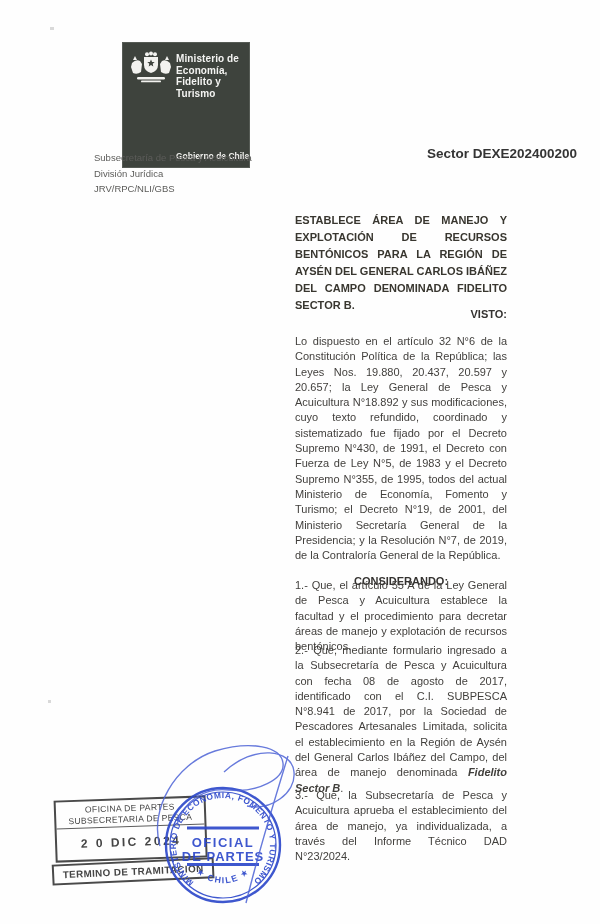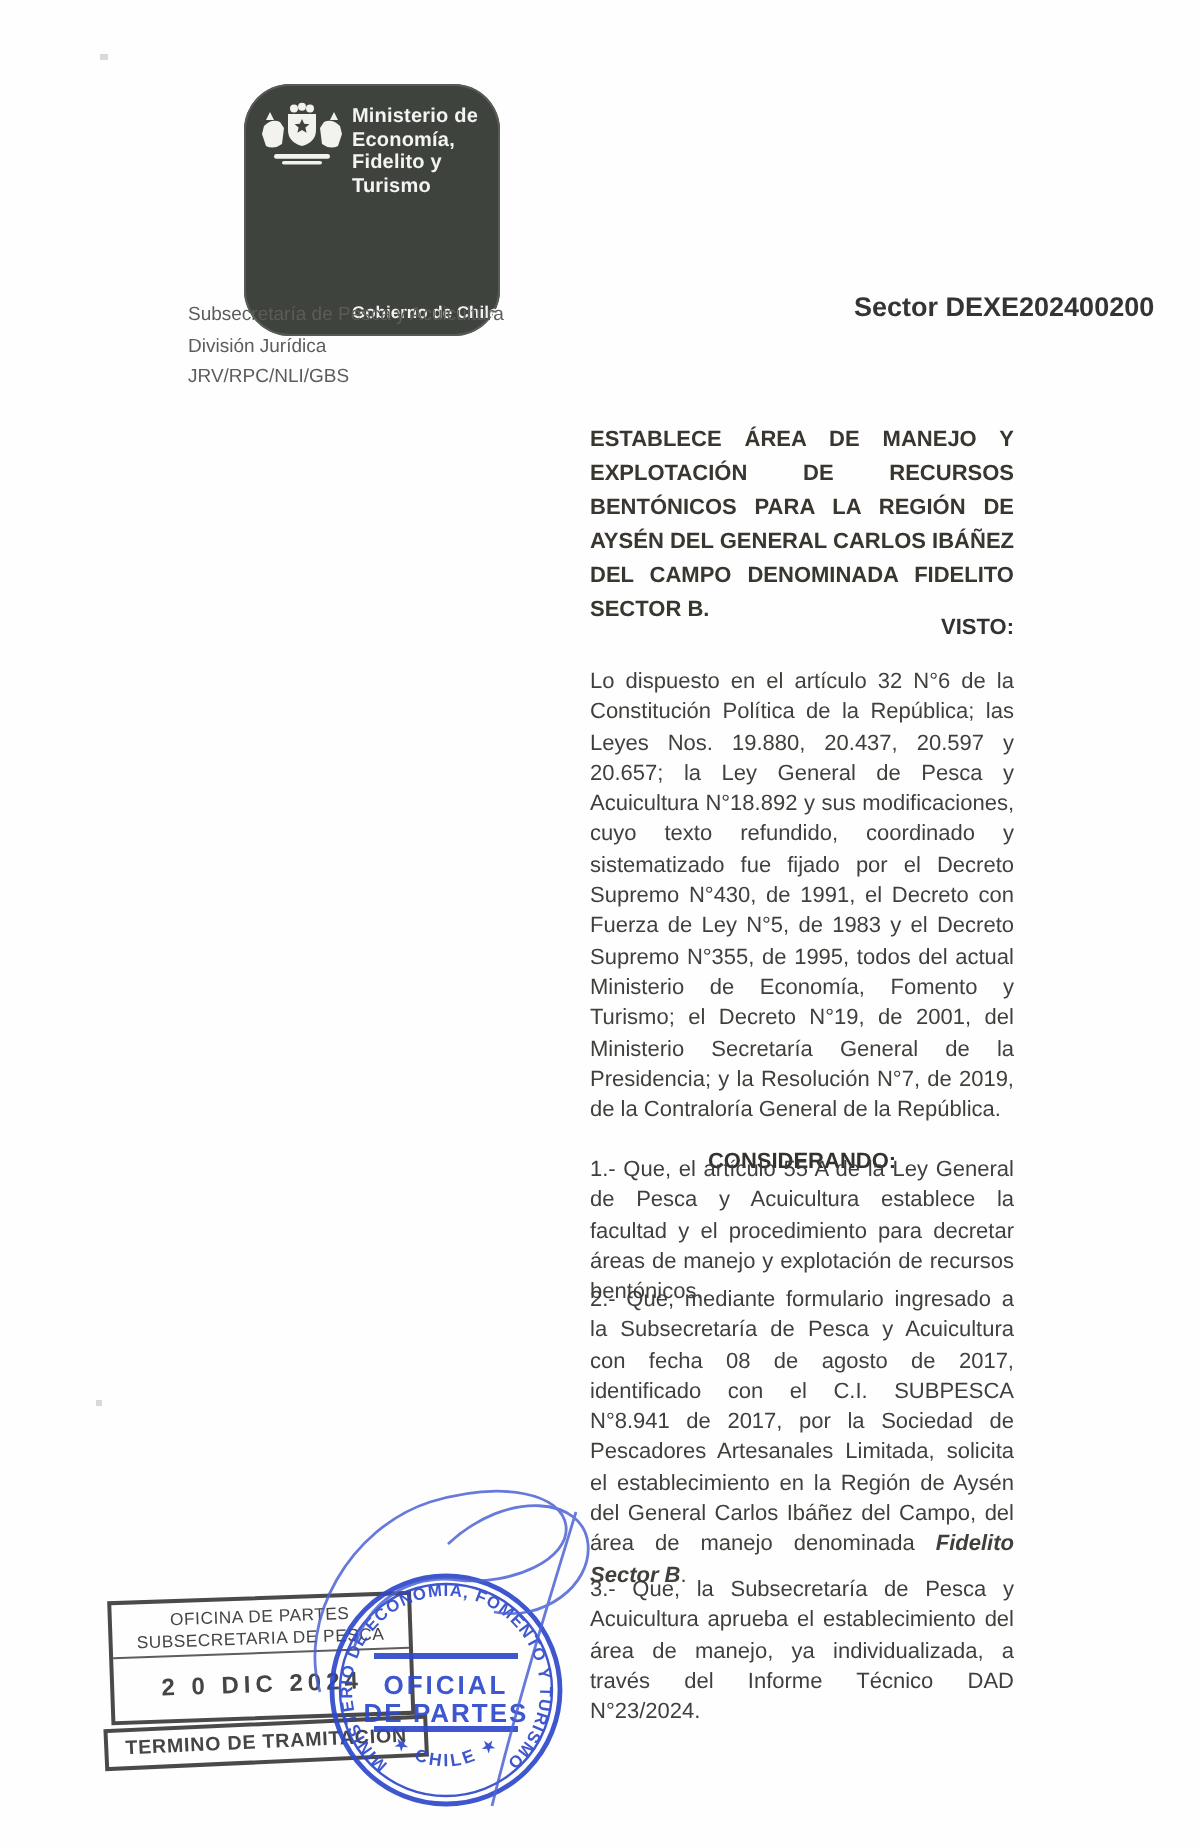--- a/index.html
+++ b/index.html
@@ -9,21 +9,21 @@
     background:#fefefe; overflow:hidden;
     font-family:"Liberation Sans","DejaVu Sans",sans-serif;
     color:#3f3e3c;
   }
   .speck { position:absolute; background:#d9d9d9; width:4px; height:3px; }
   .speck1 { left:50px; top:27px; }
   .speck2 { left:48px; top:700px; width:3px; }
 
   
   .gov-logo { position:absolute; left:122px; top:42px; width:128px; height:126px;
-    background:#3e433d; box-shadow:0 0 0 1px #565b55 inset;border-radius:23px; }
+    background:#3e433d; box-shadow:0 0 0 1px #565b55 inset; }
   .coat { position:absolute; left:7px; top:9px; }
   .logo-text { position:absolute; left:54px; top:11px; color:#f4f4f2;
     font-size:10px; line-height:11.5px; font-weight:bold; letter-spacing:.1px; }
   .logo-tagline { position:absolute; left:54px; bottom:7px; color:#f2f2ef;
     font-size:8.5px; font-weight:bold; }
 
   .dept { position:absolute; left:94px; top:150px; width:180px; text-align:left;
     font-size:9.5px; line-height:15.5px; color:#5c5c5a; }
 
   .folio { position:absolute; left:427px; top:145px; font-size:13.5px;

